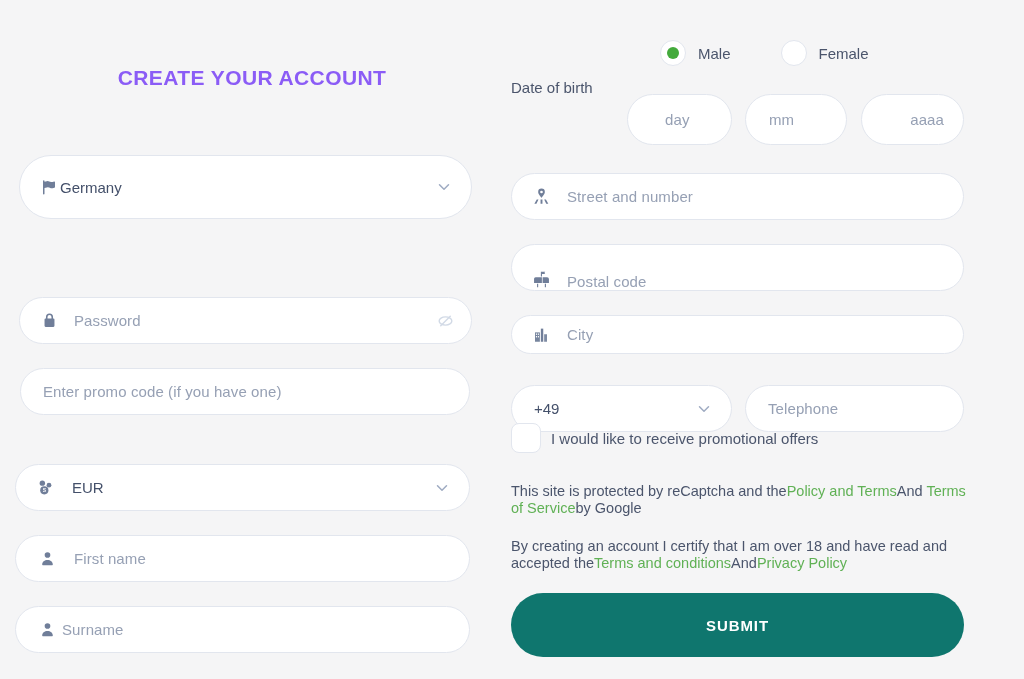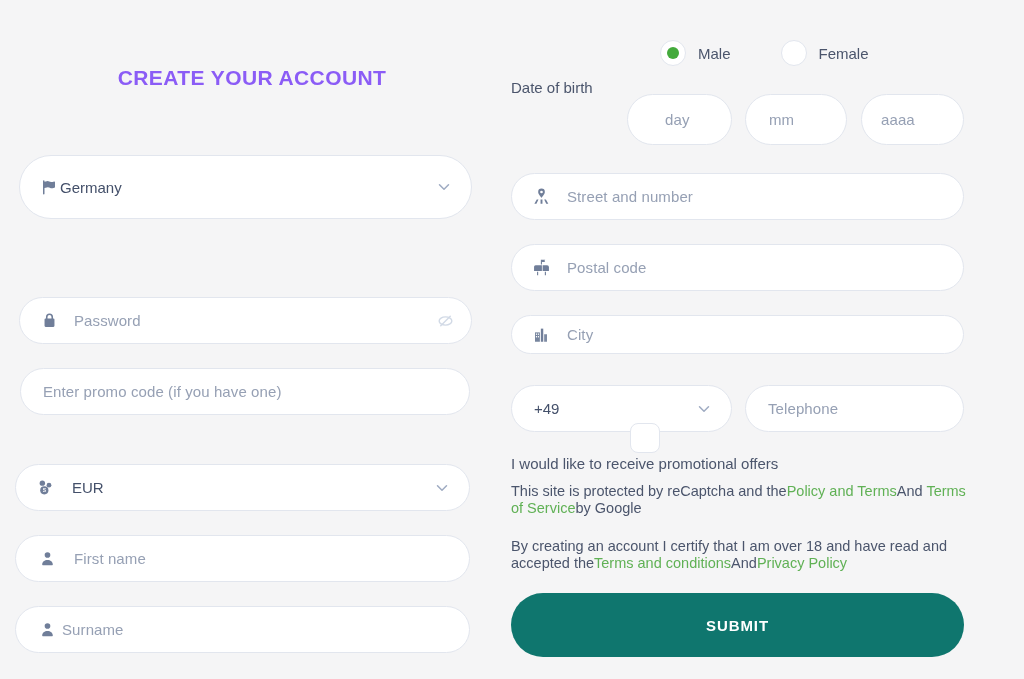--- a/index.html
+++ b/index.html
@@ -121,36 +121,35 @@
 
   #dob-label {
     position: absolute;
     left: 511px;
     top: 79px;
     font-size: 15px;
     color: #4b556c;
   }
   #f-day  { left: 627px; top: 62px; width: 105px; height: 51px; justify-content: flex-start; padding: 0 37px; }
   #f-mm   { left: 745px; top: 62px; width: 102px; height: 51px; justify-content: flex-start; padding: 0 23px; }
-  #f-yyyy { left: 861px; top: 62px; width: 103px; height: 51px; justify-content: flex-start; padding: 0 19px; }
+  #f-yyyy { left: 861px; top: 62px; width: 103px; height: 51px; justify-content: flex-end; padding: 0 19px; }
 
   #f-street { left: 511px; top: 141px; width: 453px; height: 47px; padding: 0 18px; gap: 15px; }
-  #f-postal { left: 511px; top: 212px; width: 453px; height: 47px; padding: 0 18px; gap: 15px; }
+  #f-postal { left: 511px; top: 212px; width: 453px; height: 47px; padding: 0 18px; gap: 15px; align-items: flex-end; }
   #f-city   { left: 511px; top: 283px; width: 453px; height: 39px; padding: 0 18px; gap: 15px; }
   #f-prefix { left: 511px; top: 353px; width: 221px; height: 47px; padding: 0 22px; }
   #f-tel    { left: 745px; top: 353px; width: 219px; height: 47px; padding: 0 22px; }
 
   #promo-check-row {
     position: absolute;
     left: 511px;
     top: 423px;
     display: flex;
     align-items: center;
-    gap: 2px;
-    flex-direction: column;
+    gap: 10px;
   }
   .checkbox {
     width: 30px; height: 30px;
     border-radius: 8px;
     background: #ffffff;
     border: 1px solid #e2e6ee;
     box-sizing: border-box;
   }
   #promo-check-row .lbl { font-size: 15px; color: #4b556c; white-space: nowrap; }
 

